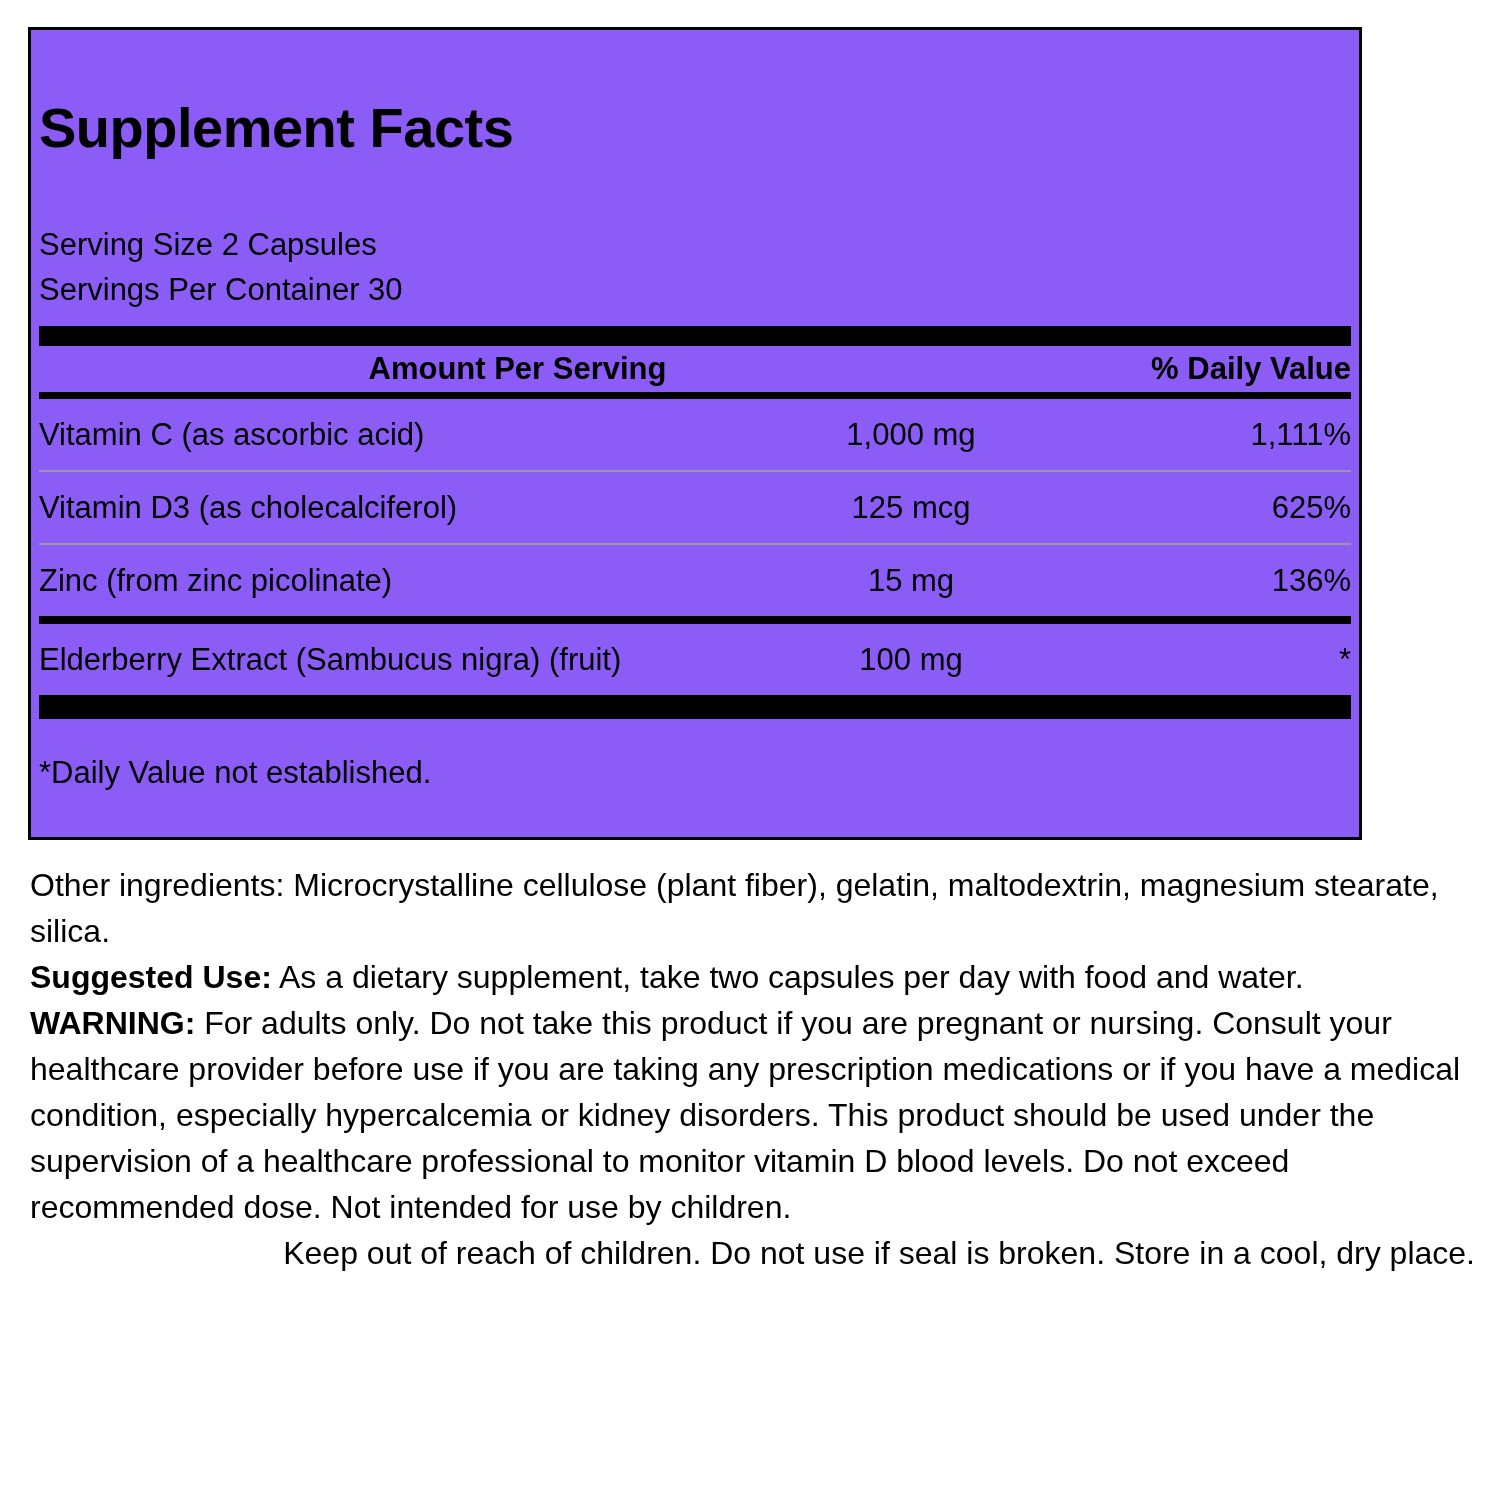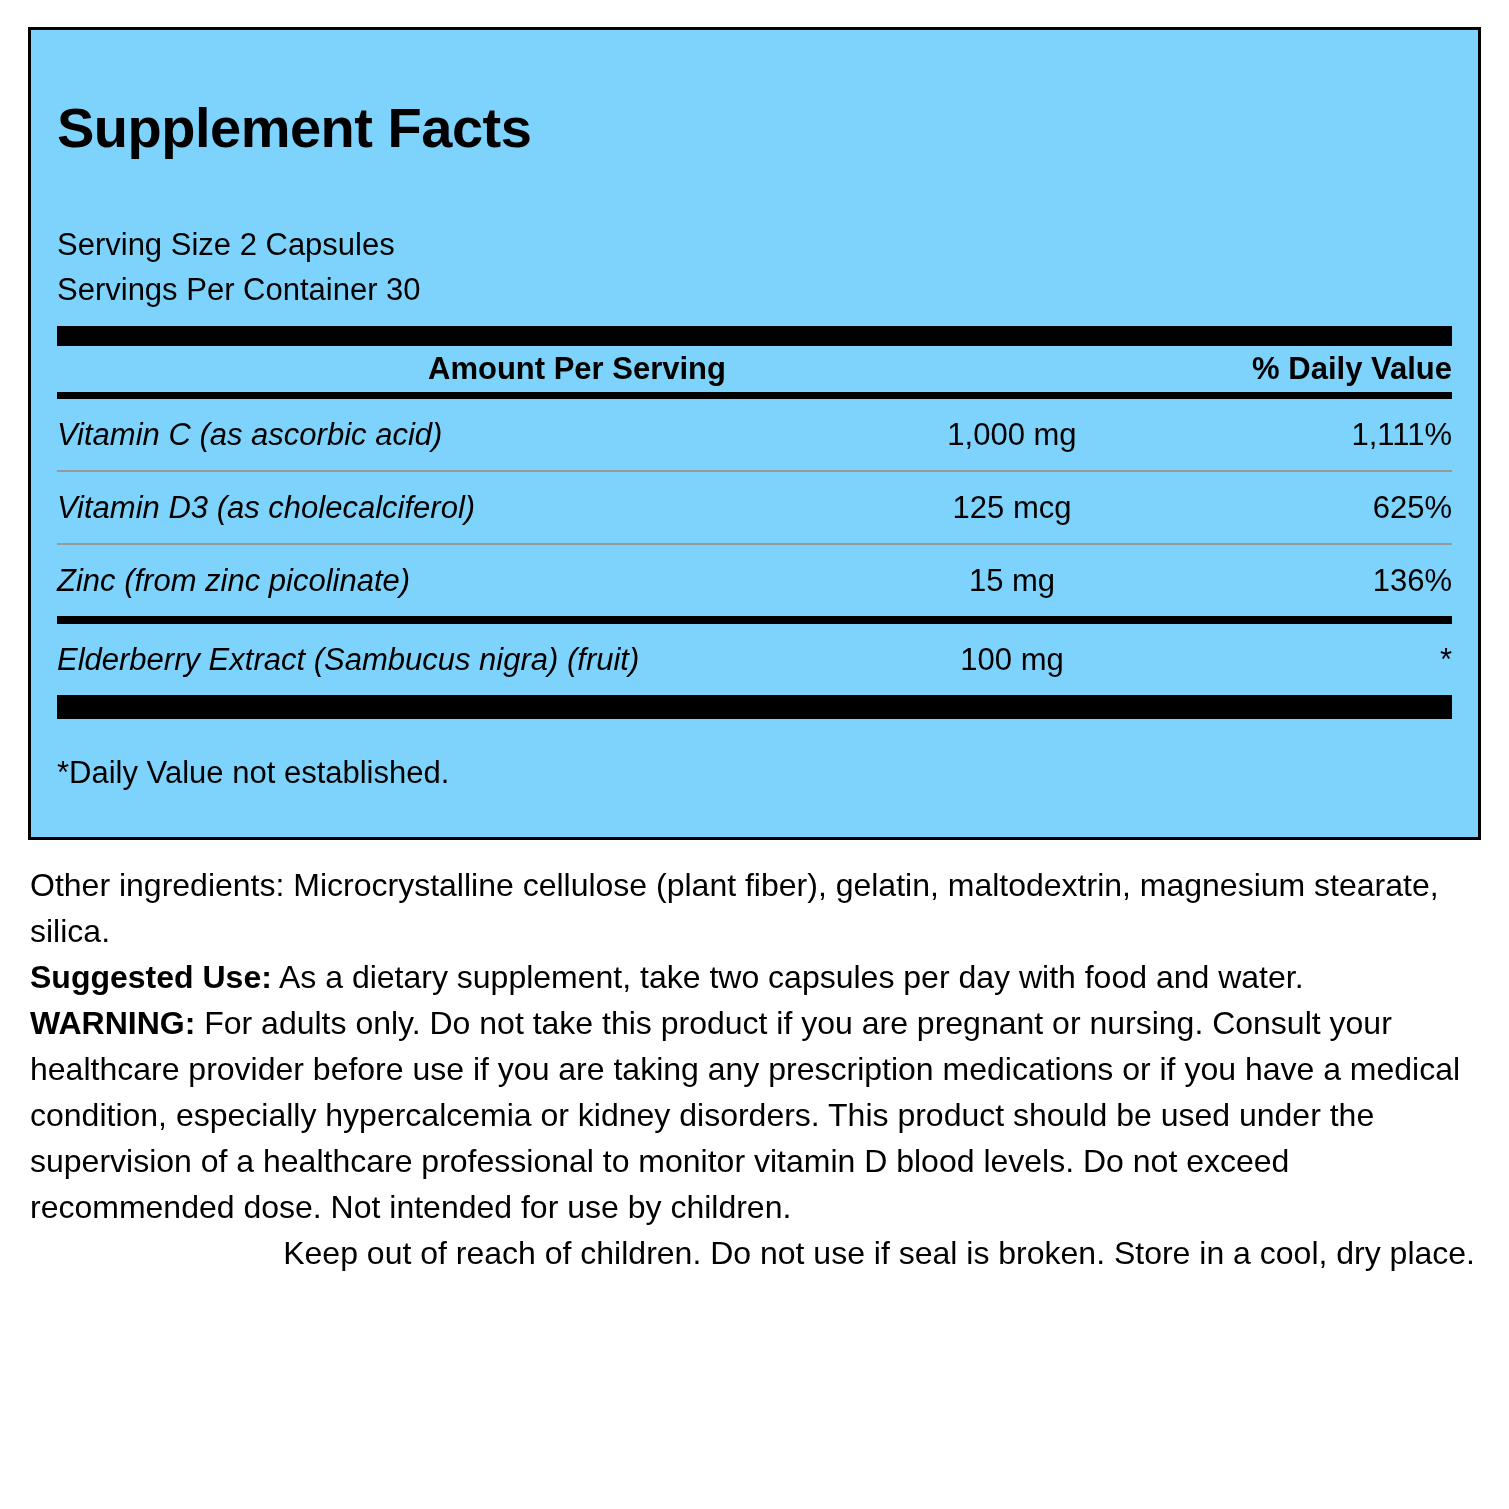--- a/index.html
+++ b/index.html
@@ -13,26 +13,26 @@
     position: relative;
     color: #000000;
     font-family: "Liberation Sans", sans-serif;
   }
 
   
   .facts-box {
     position: absolute;
     left: 28px;
     top: 27px;
-    width: 1453px;
+    width: 1334px;
     height: 813px;
     box-sizing: border-box;
     border: 3px solid #000000;
-    padding: 0 26px;
-    background: #7dd3fc;
+    padding: 0 8px;
+    background: #8b5cf6;
   }
   .title {
     margin: 70px 0 0 0;
     font-size: 56px;
     font-weight: bold;
     letter-spacing: -0.5px;
     line-height: 1;
   }
   .serving {
     margin-top: 66px;
@@ -65,21 +65,21 @@
   .rule-thin  { height: 2px;  background: #999999; }
   .rule-med   { height: 8px;  background: #000000; }
   .bar-bottom { height: 24px; background: #000000; }
 
   .trow {
     display: flex;
     align-items: center;
     height: 71px;
     font-size: 31px;
   }
-  .trow .c-name   { flex: 1; font-style: italic; }
+  .trow .c-name   { flex: 1; }
   .trow .c-amount { width: 310px; text-align: center; }
   .trow .c-dv     { width: 285px; text-align: right; }
 
   .footnote {
     margin-top: 36px;
     font-size: 31px;
   }
 
   
   .info {

